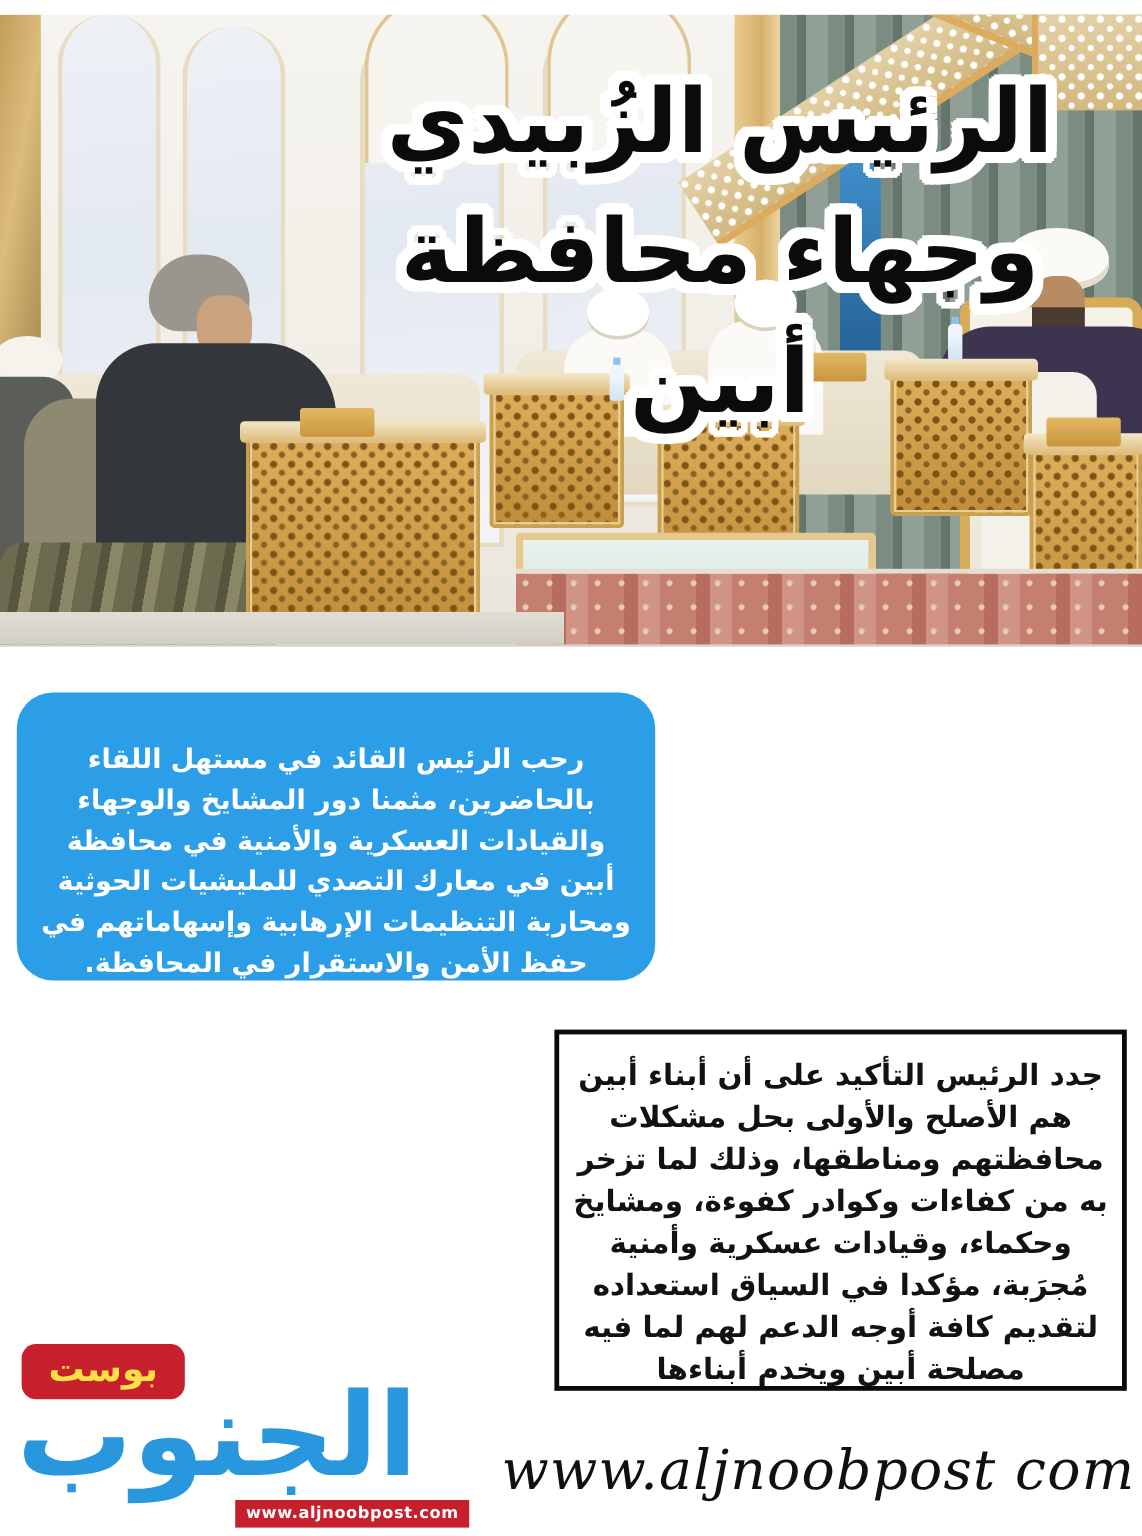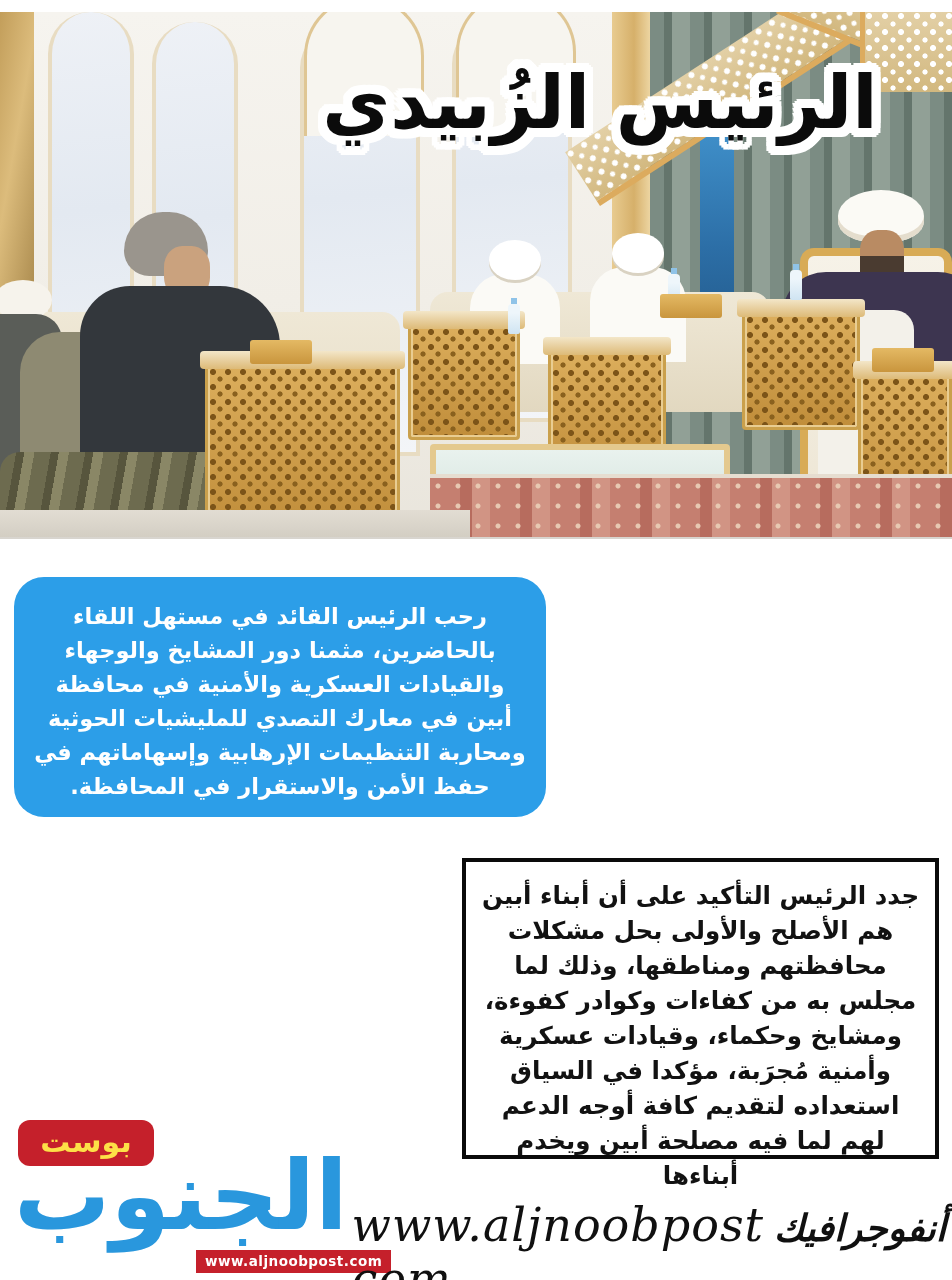--- a/index.html
+++ b/index.html
@@ -104,21 +104,21 @@
       text-shadow:
         -9px 0 0 #fff, 9px 0 0 #fff, 0 -9px 0 #fff, 0 9px 0 #fff,
         -7px -7px 0 #fff, 7px -7px 0 #fff, -7px 7px 0 #fff, 7px 7px 0 #fff,
         -9px 5px 0 #fff, 9px 5px 0 #fff, -9px -5px 0 #fff, 9px -5px 0 #fff,
         -5px 9px 0 #fff, 5px 9px 0 #fff, -5px -9px 0 #fff, 5px -9px 0 #fff; }
 
   
   .intro { position:absolute; left:560px; top:550px; width:388px; direction:rtl; text-align:center;
       font-weight:bold; font-size:24px; line-height:32px; color:#121212; }
   .welcome-box { position:absolute; left:14px; top:565px; width:532px; height:240px; background:#2C9EE8;
-      border-radius:30px; padding:22px 18px; direction:rtl; text-align:center;
+      border-radius:30px; padding:39px 18px; direction:rtl; text-align:center;
       color:#ffffff; font-weight:bold; font-size:22.5px; line-height:34px; }
   .noted { position:absolute; left:18px; top:858px; width:436px; direction:rtl; text-align:center;
       font-weight:bold; font-size:24.5px; line-height:34px; color:#121212; }
   .renewed-box { position:absolute; left:462px; top:846px; width:477px; height:301px; background:#ffffff;
       border:4px solid #0a0a0a; padding:16px 10px; direction:rtl; text-align:center;
       font-weight:bold; font-size:24.5px; line-height:35px; color:#121212; }
 
   
   .logo { position:absolute; left:14px; top:1098px; width:334px; height:170px; }
   .logo-badge { position:absolute; left:4px; top:10px; width:136px; height:46px; background:#C5202B;
@@ -201,33 +201,33 @@
     <div class="bottle" style="left:790px; top:258px;"></div>
     <div class="tissue-box" style="left:250px; top:328px;"></div>
     <div class="tissue-box" style="left:660px; top:282px;"></div>
     <div class="tissue-box" style="left:872px; top:336px;"></div>
 
     <div class="carpet"></div>
     <div class="floor"></div>
 
     <div class="headline">
       <div>الرئيس الزُبيدي</div>
+      <div>وجهاء محافظة أبين</div>
     </div>
   </div>
 
 
   <div class="welcome-box">رحب الرئيس القائد في مستهل اللقاء بالحاضرين، مثمنا دور المشايخ والوجهاء والقيادات العسكرية والأمنية في محافظة أبين في معارك التصدي للمليشيات الحوثية ومحاربة التنظيمات الإرهابية وإسهاماتهم في حفظ الأمن والاستقرار في المحافظة.</div>
 
 
-  <div class="renewed-box">جدد الرئيس التأكيد على أن أبناء أبين هم الأصلح والأولى بحل مشكلات محافظتهم ومناطقها، وذلك لما مجلس به من كفاءات وكوادر كفوءة، ومشايخ وحكماء، وقيادات عسكرية وأمنية مُجرَبة، مؤكدا في السياق استعداده لتقديم كافة أوجه الدعم لهم لما فيه مصلحة أبين ويخدم أبناءها</div>
+  <div class="renewed-box">جدد الرئيس التأكيد على أن أبناء أبين هم الأصلح والأولى بحل مشكلات محافظتهم ومناطقها، وذلك لما تزخر به من كفاءات وكوادر كفوءة، ومشايخ وحكماء، وقيادات عسكرية وأمنية مُجرَبة، مؤكدا في السياق استعداده لتقديم كافة أوجه الدعم لهم لما فيه مصلحة أبين ويخدم أبناءها</div>
 
   <div class="logo">
     <div class="logo-name">الجنوب</div>
     <div class="logo-badge">بوست</div>
     <div class="logo-url">www.aljnoobpost.com</div>
   </div>
 
   <div class="credit">
-    <span class="ar">أنفوجرافيك</span>
     <span class="www">www.aljnoobpost com</span>
   </div>
 
 </div>
 
 </body></html>

